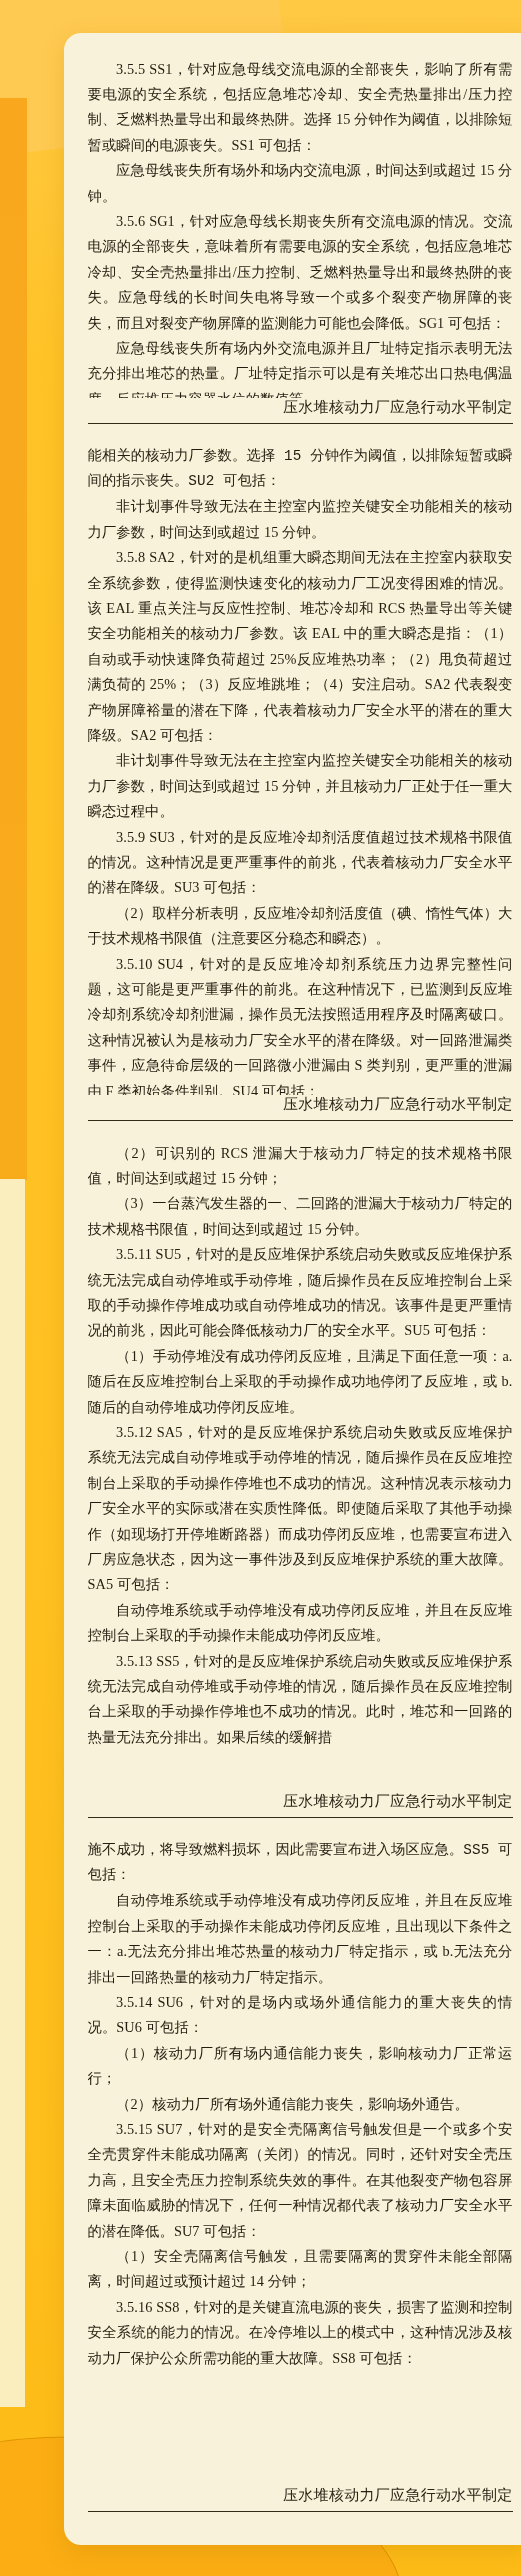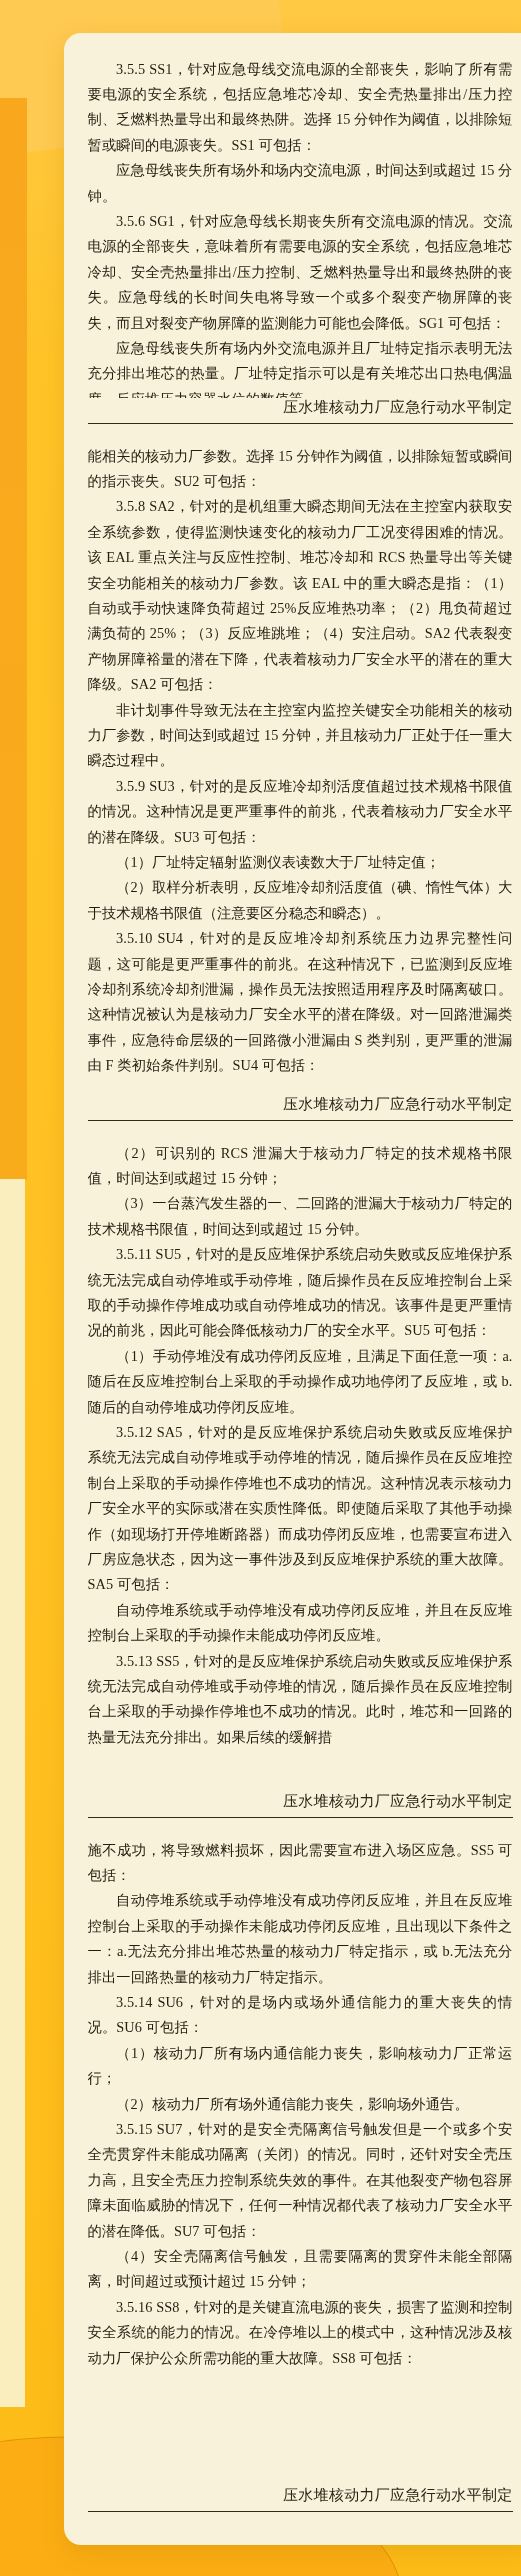--- a/index.html
+++ b/index.html
@@ -57,21 +57,21 @@
   .page-4 { height: 694px; padding-top: 19.5px; }
   .page-body { flex: 1 1 auto; overflow: hidden; }
   .page-body p {
     font-size: 14.3px;
     line-height: 25.4px;
     color: #241C0F;
     text-align: justify;
     text-indent: 2em;
     letter-spacing: 0.1px;
   }
-  .page-body p.no-indent { text-indent: 0; }
+  .page-body p.no-indent { text-indent: 0; font-family: Liberation Mono, monospace; }
   .page-footer {
     flex: 0 0 auto;
     margin-top: auto;
     text-align: right;
     font-size: 15px;
     color: #2B2416;
     padding-bottom: 5.9px;
     letter-spacing: 0.3px;
   }
 </style>
@@ -89,24 +89,24 @@
         <p>3.5.5 SS1，针对应急母线交流电源的全部丧失，影响了所有需要电源的安全系统，包括应急堆芯冷却、安全壳热量排出/压力控制、乏燃料热量导出和最终热阱。选择 15 分钟作为阈值，以排除短暂或瞬间的电源丧失。SS1 可包括：</p>
         <p>应急母线丧失所有场外和场内交流电源，时间达到或超过 15 分钟。</p>
         <p>3.5.6 SG1，针对应急母线长期丧失所有交流电源的情况。交流电源的全部丧失，意味着所有需要电源的安全系统，包括应急堆芯冷却、安全壳热量排出/压力控制、乏燃料热量导出和最终热阱的丧失。应急母线的长时间失电将导致一个或多个裂变产物屏障的丧失，而且对裂变产物屏障的监测能力可能也会降低。SG1 可包括：</p>
         <p>应急母线丧失所有场内外交流电源并且厂址特定指示表明无法充分排出堆芯的热量。厂址特定指示可以是有关堆芯出口热电偶温度、反应堆压力容器水位的数值等。</p>
       </div>
       <div class="page-footer">压水堆核动力厂应急行动水平制定</div>
     </section>
     <section class="page page-2">
       <div class="page-body">
         <p class="no-indent">能相关的核动力厂参数。选择 15 分钟作为阈值，以排除短暂或瞬间的指示丧失。SU2 可包括：</p>
+        <p>非计划事件导致无法在主控室内监控关键安全功能相关的核动力厂参数，时间达到或超过 15 分钟。</p>
         <p>3.5.8 SA2，针对的是机组重大瞬态期间无法在主控室内获取安全系统参数，使得监测快速变化的核动力厂工况变得困难的情况。该 EAL 重点关注与反应性控制、堆芯冷却和 RCS 热量导出等关键安全功能相关的核动力厂参数。该 EAL 中的重大瞬态是指：（1）自动或手动快速降负荷超过 25%反应堆热功率；（2）甩负荷超过满负荷的 25%；（3）反应堆跳堆；（4）安注启动。SA2 代表裂变产物屏障裕量的潜在下降，代表着核动力厂安全水平的潜在的重大降级。SA2 可包括：</p>
         <p>非计划事件导致无法在主控室内监控关键安全功能相关的核动力厂参数，时间达到或超过 15 分钟，并且核动力厂正处于任一重大瞬态过程中。</p>
         <p>3.5.9 SU3，针对的是反应堆冷却剂活度值超过技术规格书限值的情况。这种情况是更严重事件的前兆，代表着核动力厂安全水平的潜在降级。SU3 可包括：</p>
-        <p>（1）厂址特定辐射监测仪表读数大于厂址特定值；</p>
         <p>（2）取样分析表明，反应堆冷却剂活度值（碘、惰性气体）大于技术规格书限值（注意要区分稳态和瞬态）。</p>
         <p>3.5.10 SU4，针对的是反应堆冷却剂系统压力边界完整性问题，这可能是更严重事件的前兆。在这种情况下，已监测到反应堆冷却剂系统冷却剂泄漏，操作员无法按照适用程序及时隔离破口。这种情况被认为是核动力厂安全水平的潜在降级。对一回路泄漏类事件，应急待命层级的一回路微小泄漏由 S 类判别，更严重的泄漏由 F 类初始条件判别。SU4 可包括：</p>
       </div>
       <div class="page-footer">压水堆核动力厂应急行动水平制定</div>
     </section>
     <section class="page page-3">
       <div class="page-body">
         <p>（2）可识别的 RCS 泄漏大于核动力厂特定的技术规格书限值，时间达到或超过 15 分钟；</p>
         <p>（3）一台蒸汽发生器的一、二回路的泄漏大于核动力厂特定的技术规格书限值，时间达到或超过 15 分钟。</p>
         <p>3.5.11 SU5，针对的是反应堆保护系统启动失败或反应堆保护系统无法完成自动停堆或手动停堆，随后操作员在反应堆控制台上采取的手动操作停堆成功或自动停堆成功的情况。该事件是更严重情况的前兆，因此可能会降低核动力厂的安全水平。SU5 可包括：</p>
@@ -118,19 +118,19 @@
       <div class="page-footer">压水堆核动力厂应急行动水平制定</div>
     </section>
     <section class="page page-4">
       <div class="page-body">
         <p class="no-indent">施不成功，将导致燃料损坏，因此需要宣布进入场区应急。SS5 可包括：</p>
         <p>自动停堆系统或手动停堆没有成功停闭反应堆，并且在反应堆控制台上采取的手动操作未能成功停闭反应堆，且出现以下条件之一：a.无法充分排出堆芯热量的核动力厂特定指示，或 b.无法充分排出一回路热量的核动力厂特定指示。</p>
         <p>3.5.14 SU6，针对的是场内或场外通信能力的重大丧失的情况。SU6 可包括：</p>
         <p>（1）核动力厂所有场内通信能力丧失，影响核动力厂正常运行；</p>
         <p>（2）核动力厂所有场外通信能力丧失，影响场外通告。</p>
         <p>3.5.15 SU7，针对的是安全壳隔离信号触发但是一个或多个安全壳贯穿件未能成功隔离（关闭）的情况。同时，还针对安全壳压力高，且安全壳压力控制系统失效的事件。在其他裂变产物包容屏障未面临威胁的情况下，任何一种情况都代表了核动力厂安全水平的潜在降低。SU7 可包括：</p>
-        <p>（4）安全壳隔离信号触发，且需要隔离的贯穿件未能全部隔离，时间超过或预计超过 15 分钟；</p>
+        <p>（1）安全壳隔离信号触发，且需要隔离的贯穿件未能全部隔离，时间超过或预计超过 14 分钟；</p>
         <p>3.5.16 SS8，针对的是关键直流电源的丧失，损害了监测和控制安全系统的能力的情况。在冷停堆以上的模式中，这种情况涉及核动力厂保护公众所需功能的重大故障。SS8 可包括：</p>
       </div>
       <div class="page-footer">压水堆核动力厂应急行动水平制定</div>
     </section>
   </div>
 
 
 </body></html>

